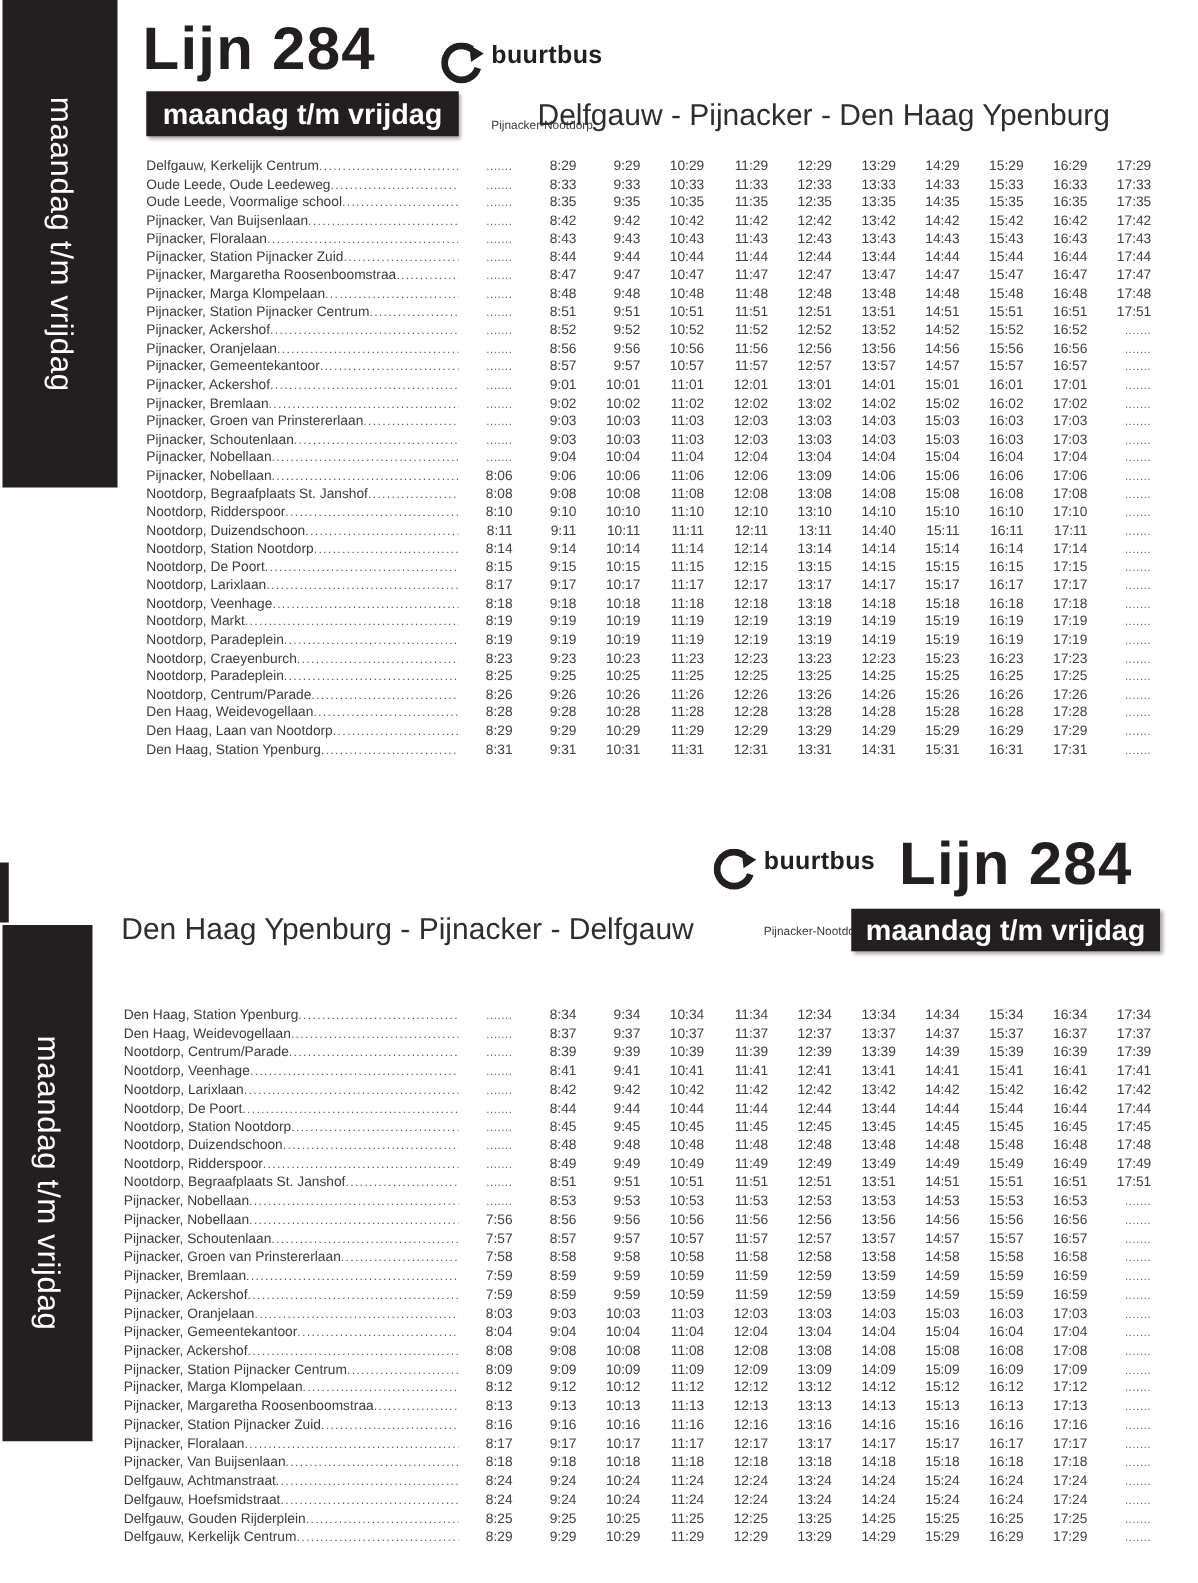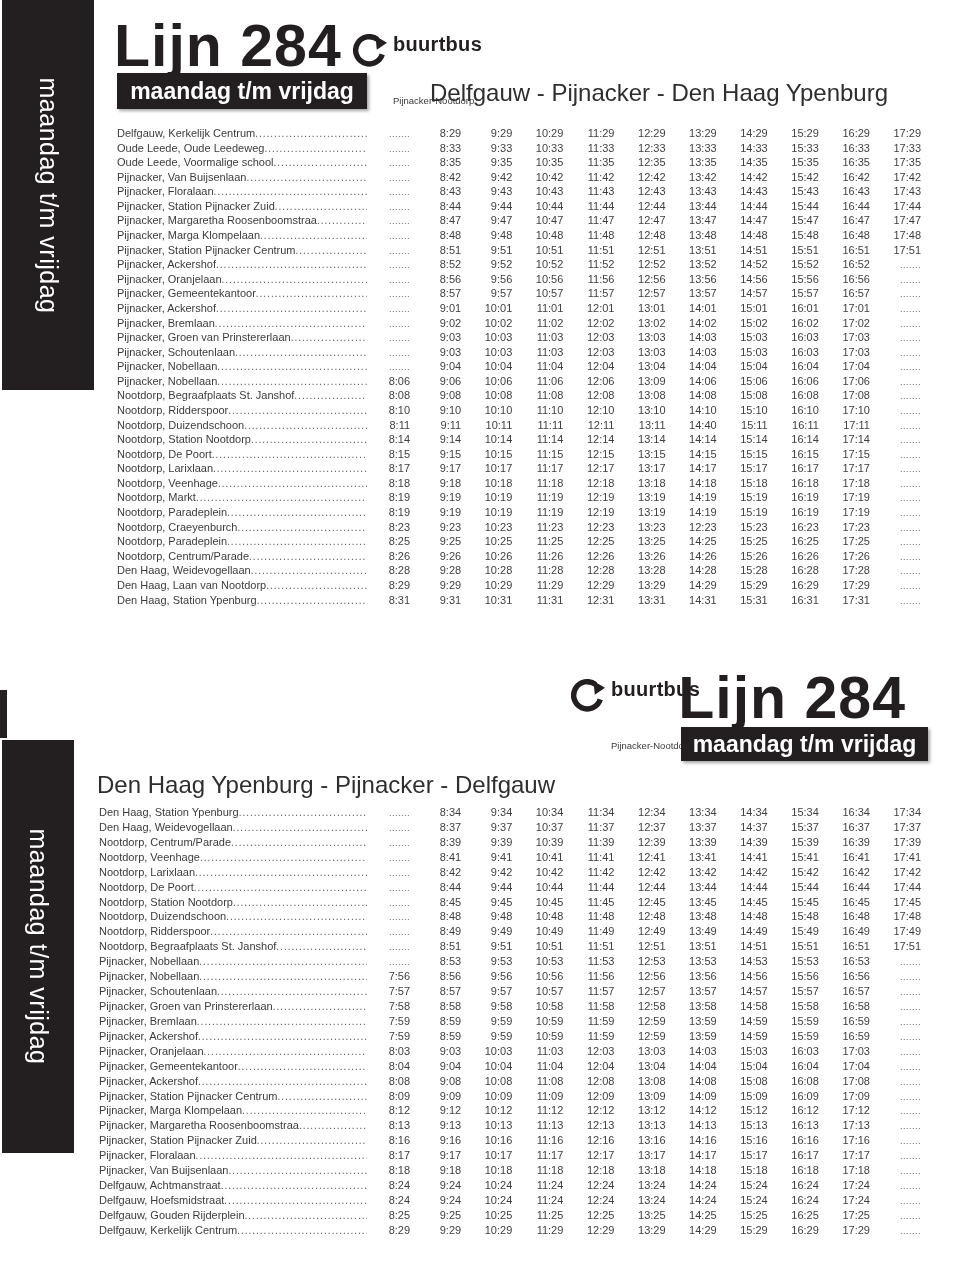--- a/index.html
+++ b/index.html
@@ -7,31 +7,31 @@
         font-family:"Liberation Sans","DejaVu Sans",sans-serif;color:#2b2b2b;}
 
   
   .vbar{position:absolute;background:#231f20;display:flex;align-items:center;justify-content:center;}
   .vbar-top{left:2px;top:0;width:92px;height:390px;}
   .vbar-bottom{left:2px;top:740px;width:72px;height:413px;}
   .vtext{transform:rotate(90deg);white-space:nowrap;color:#fff;font-size:25px;letter-spacing:.5px;}
   .edge-sliver{position:absolute;left:0;top:690px;width:7px;height:48px;background:#231f20;}
 
   
-  .line-no{position:absolute;font-size:59px;font-weight:bold;color:#231f20;letter-spacing:1px;}
+  .line-no{position:absolute;font-size:48px;font-weight:bold;color:#231f20;letter-spacing:1px;}
   .line-top{left:114px;top:12px;}
   .line-bottom{right:52px;top:664px;}
   .wk-box{position:absolute;background:#231f20;display:flex;align-items:center;justify-content:center;
           box-shadow:2px 2px 3px rgba(0,0,0,.35);}
   .wk-box span{color:#fff;font-size:23px;font-weight:bold;}
   .wk-top{left:117px;top:73px;width:250px;height:36px;}
   .wk-bottom{left:681px;top:727px;width:247px;height:34px;}
   .route{position:absolute;font-size:24px;color:#2e2e2e;}
   .route-top{left:430px;top:79px;width:496px;text-align:left;}
-  .route-bottom{left:97px;top:771px;text-align:center;}
+  .route-bottom{left:97px;top:730px;text-align:center;}
 
   
   .logo{position:absolute;display:flex;align-items:flex-start;}
   .logo-top{left:353px;top:34px;}
   .logo-bottom{left:571px;top:679px;}
   .logo svg{width:34px;height:34px;margin-right:6px;}
   .logo-texts{display:flex;flex-direction:column;line-height:1;gap:26px;}
   .logo-name{font-size:20px;font-weight:bold;color:#231f20;letter-spacing:.3px;}
   .logo-sub{font-size:9.5px;color:#3a3a3a;margin-top:16px;}
 

